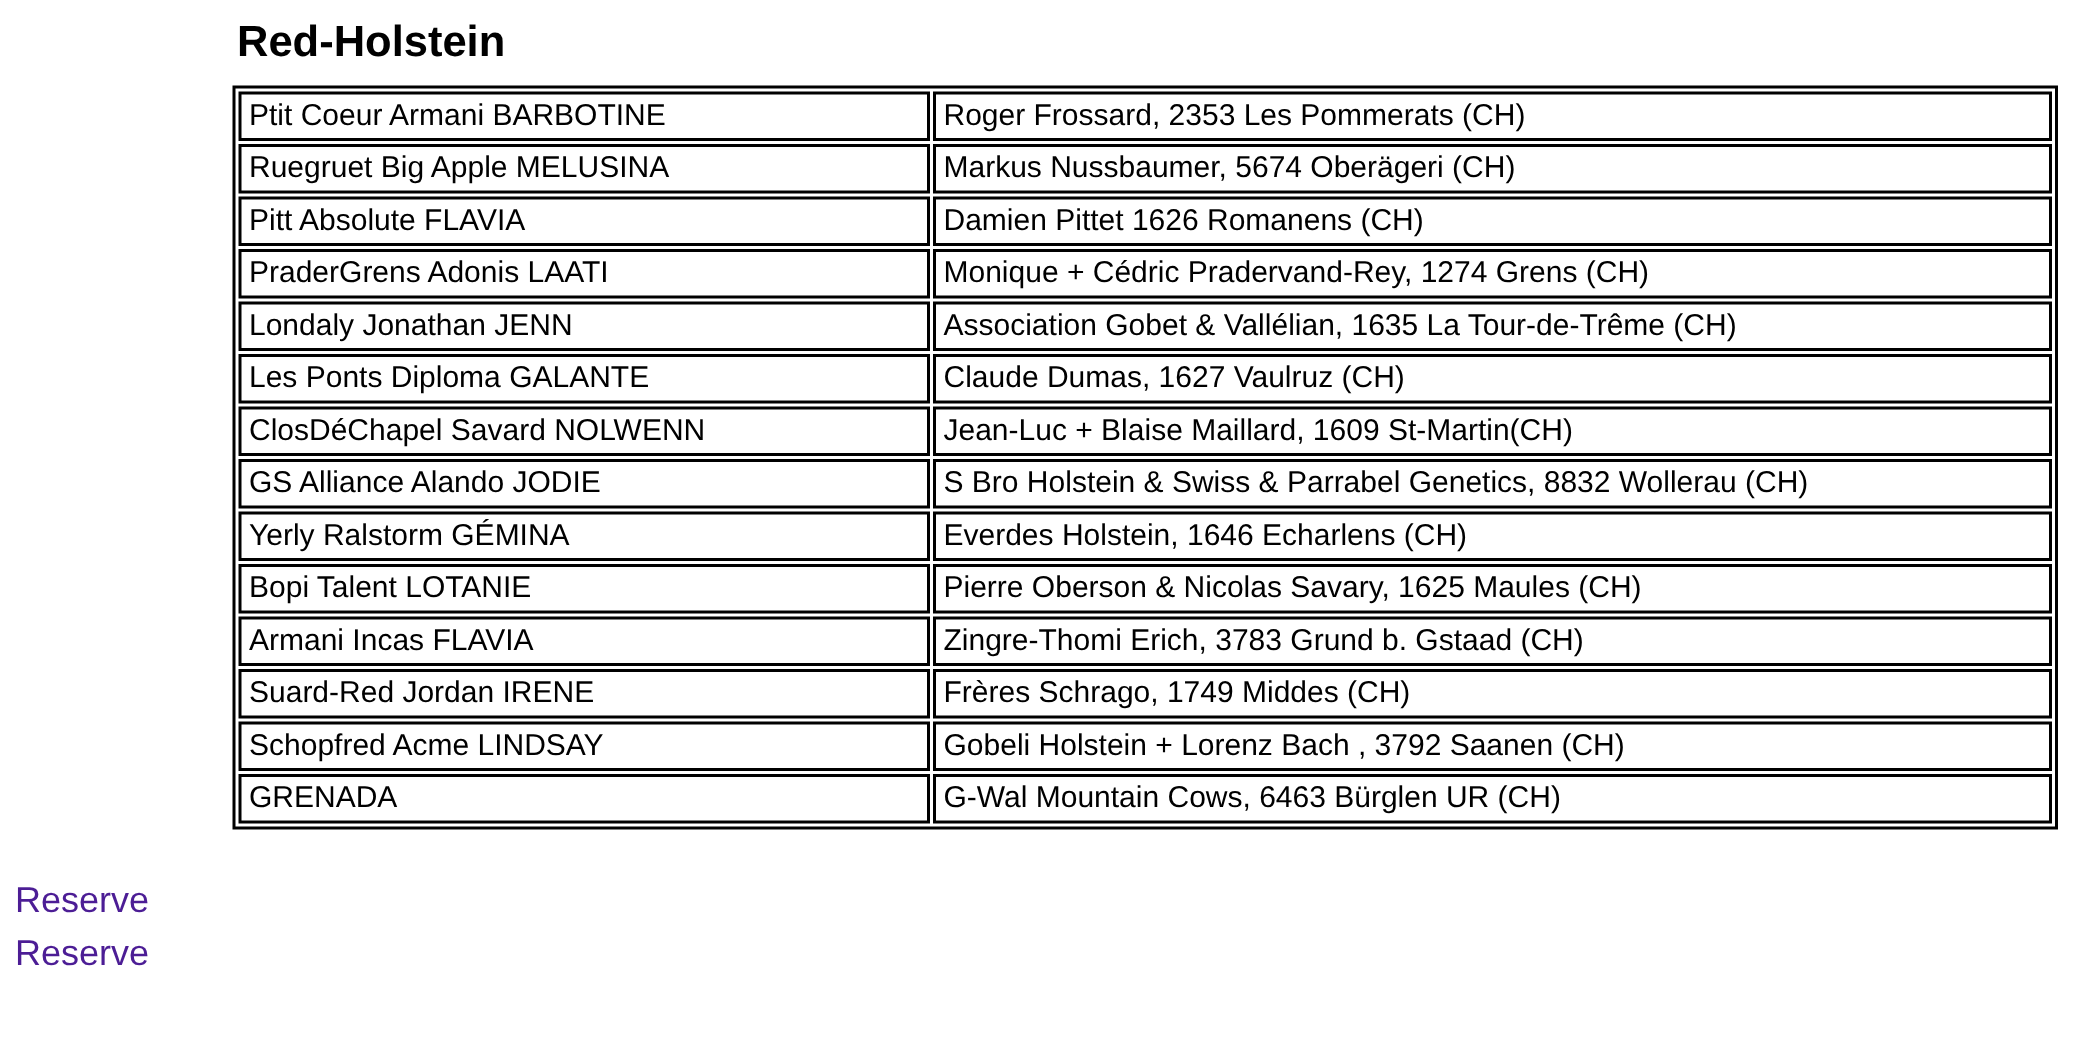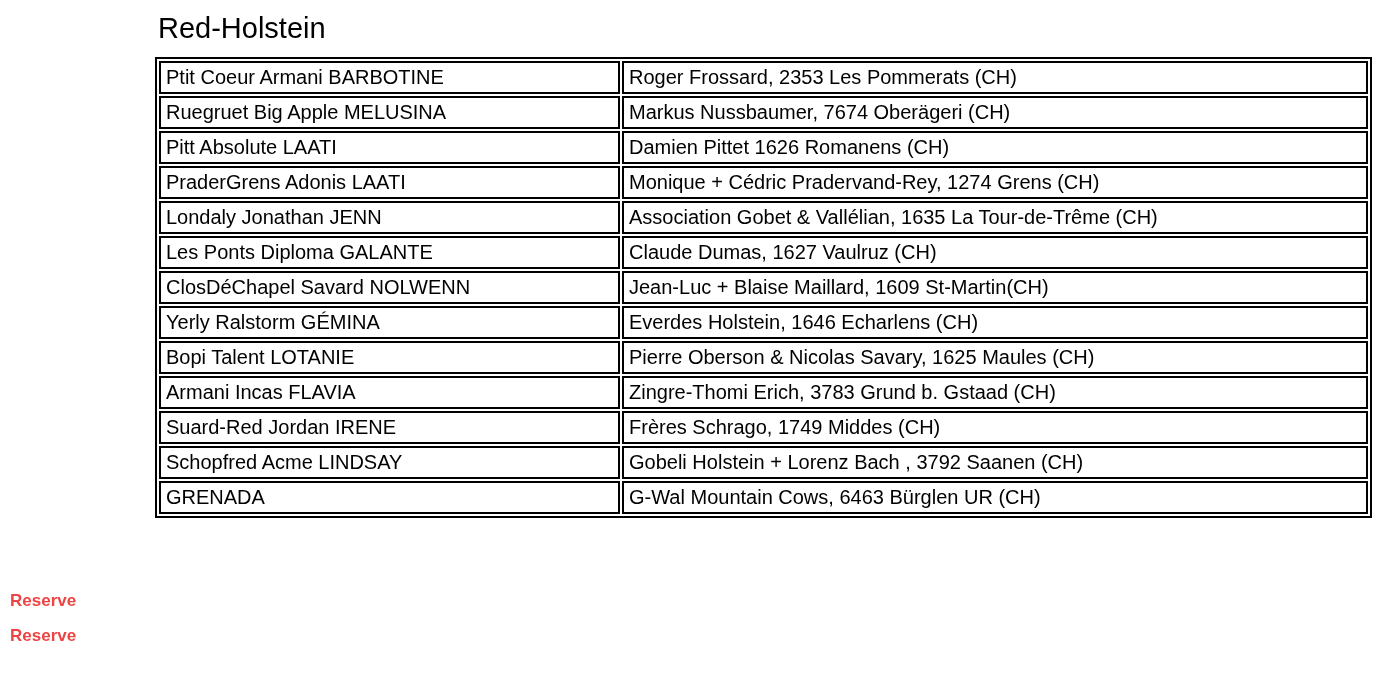--- a/index.html
+++ b/index.html
@@ -14,21 +14,21 @@
     background: #ffffff;
     font-family: "Liberation Sans", sans-serif;
     color: #000000;
     overflow: hidden;
   }
   .doc-title {
     position: absolute;
     left: 158px;
     top: 12px;
     font-size: 29px;
-    font-weight: normal;
+    font-weight: bold;
     letter-spacing: 0px;
     color: #000000;
     white-space: nowrap;
   }
   .prize-table {
     position: absolute;
     left: 155px;
     top: 57px;
     border-collapse: separate;
     border-spacing: 2px;
@@ -45,26 +45,25 @@
     overflow: hidden;
     vertical-align: middle;
     background: #ffffff;
   }
   .prize-table td.animal-cell { width: 448px; }
   .prize-table td.owner-cell  { width: 733px; }
   .reserve-label {
     position: absolute;
     left: 10px;
     width: 130px;
-    font-size: 17px;
+    font-size: 24px;
     line-height: 33px;
     height: 33px;
-    color: #ef4444;
+    color: #4c1d95;
     white-space: nowrap;
-    font-weight: bold;
   }
 </style>
 </head>
 <body>
 
 <div class="page">
   <div class="doc-title">Red-Holstein</div>
 
   <div id="reserve-gutter">
       <div class="reserve-label" style="top: 584px;">Reserve</div>
@@ -72,41 +71,45 @@
     </div>
 
   <table class="prize-table">
     <tbody id="table-body">
         <tr>
           <td class="animal-cell">Ptit Coeur Armani BARBOTINE</td>
           <td class="owner-cell">Roger Frossard, 2353 Les Pommerats (CH)</td>
         </tr>
         <tr>
           <td class="animal-cell">Ruegruet Big Apple MELUSINA</td>
-          <td class="owner-cell">Markus Nussbaumer, 7674 Oberägeri (CH)</td>
+          <td class="owner-cell">Markus Nussbaumer, 5674 Oberägeri (CH)</td>
         </tr>
         <tr>
-          <td class="animal-cell">Pitt Absolute LAATI</td>
+          <td class="animal-cell">Pitt Absolute FLAVIA</td>
           <td class="owner-cell">Damien Pittet 1626 Romanens (CH)</td>
         </tr>
         <tr>
           <td class="animal-cell">PraderGrens Adonis LAATI</td>
           <td class="owner-cell">Monique + Cédric Pradervand-Rey, 1274 Grens (CH)</td>
         </tr>
         <tr>
           <td class="animal-cell">Londaly Jonathan JENN</td>
           <td class="owner-cell">Association Gobet &amp; Vallélian, 1635 La Tour-de-Trême (CH)</td>
         </tr>
         <tr>
           <td class="animal-cell">Les Ponts Diploma GALANTE</td>
           <td class="owner-cell">Claude Dumas, 1627 Vaulruz (CH)</td>
         </tr>
         <tr>
           <td class="animal-cell">ClosDéChapel Savard NOLWENN</td>
           <td class="owner-cell">Jean-Luc + Blaise Maillard, 1609 St-Martin(CH)</td>
+        </tr>
+        <tr>
+          <td class="animal-cell">GS Alliance Alando JODIE</td>
+          <td class="owner-cell">S Bro Holstein &amp; Swiss &amp; Parrabel Genetics, 8832 Wollerau (CH)</td>
         </tr>
         <tr>
           <td class="animal-cell">Yerly Ralstorm GÉMINA</td>
           <td class="owner-cell">Everdes Holstein, 1646 Echarlens (CH)</td>
         </tr>
         <tr>
           <td class="animal-cell">Bopi Talent LOTANIE</td>
           <td class="owner-cell">Pierre Oberson &amp; Nicolas Savary, 1625 Maules (CH)</td>
         </tr>
         <tr>

